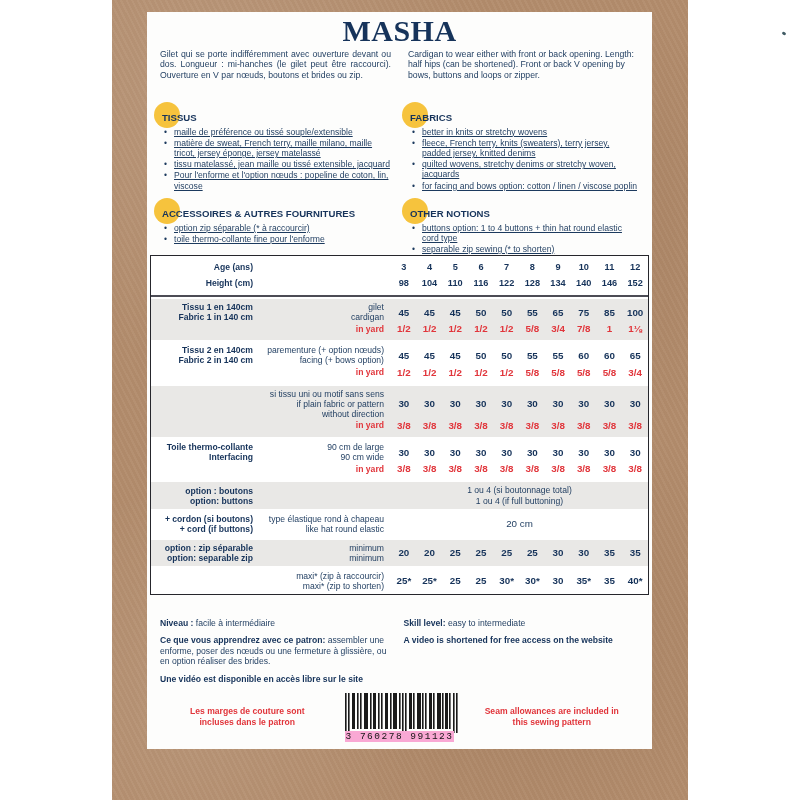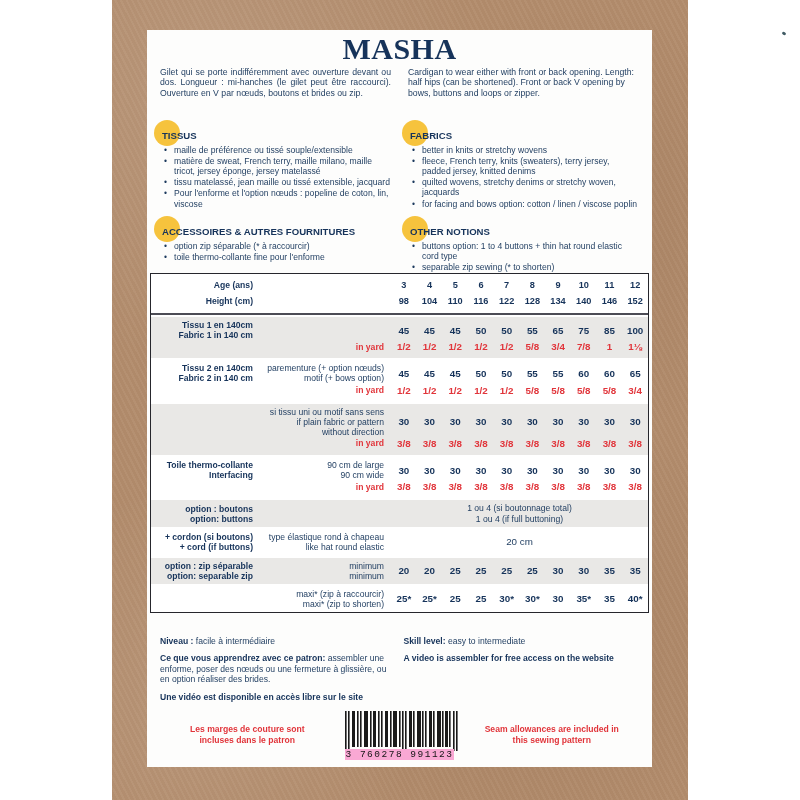--- a/index.html
+++ b/index.html
@@ -10,29 +10,29 @@
     background-image:
       radial-gradient(circle at 18% 12%, rgba(255,255,255,.10), transparent 32%),
       radial-gradient(circle at 80% 28%, rgba(96,62,40,.10), transparent 30%),
       radial-gradient(circle at 35% 55%, rgba(255,255,255,.07), transparent 28%),
       radial-gradient(circle at 70% 78%, rgba(96,62,40,.12), transparent 32%),
       radial-gradient(circle at 15% 88%, rgba(255,255,255,.08), transparent 26%),
       repeating-linear-gradient(63deg, rgba(255,255,255,.035) 0 2px, rgba(110,78,55,.035) 2px 5px);}
   .speck{position:absolute;border-radius:50%;background:#4c4a44;}
   .speck.s1{left:670px;top:32px;width:4px;height:3px;background:#3f5a63;transform:rotate(30deg);}
   
-  .sheet{position:absolute;left:147px;top:30px;width:505px;height:737px;background:#fdfdfc;overflow:hidden;}
+  .sheet{position:absolute;left:147px;top:12px;width:505px;height:737px;background:#fdfdfc;overflow:hidden;}
   .title{font-family:"Liberation Serif","DejaVu Serif",serif;font-weight:bold;font-size:30px;line-height:1.05;
          text-align:center;color:#16335a;margin:3px 0 2px;letter-spacing:.5px;}
   .cols{display:grid;grid-template-columns:1fr 1fr;column-gap:17px;padding:0 13px;}
   .intro{height:46px;}
   .intro p{margin:0;font-size:8.7px;line-height:1.22;}
   .intro .fr{text-align:justify;}
   
-  .sections{display:grid;grid-template-columns:1fr 1fr;column-gap:17px;grid-template-rows:96px auto;padding:0 13px;}
+  .sections{display:grid;grid-template-columns:1fr 1fr;column-gap:17px;grid-template-rows:96px auto;padding:0 13px;text-decoration:underline;}
   .sec{margin-top:8px;}
   .sec-head{position:relative;display:inline-block;font-weight:bold;font-size:9.6px;color:#16335a;padding:9px 0 0 2px;}
   .sec-head::before{content:"";position:absolute;left:-6px;top:-1px;width:26px;height:26px;border-radius:50%;
                     background:#f6c33d;z-index:0;}
   .sec-head span{position:relative;z-index:1;}
   .sec ul{margin:2px 0 0;padding:0;list-style:none;font-size:8.6px;line-height:1.19;}
   .sec li{position:relative;padding-left:14px;margin-top:1px;}
   .sec li::before{content:"\2022";position:absolute;left:4px;top:0;}
   
   .size-table{position:absolute;left:3px;right:3px;top:243px;border:1.5px solid #26262c;background:#fff;font-size:8.6px;}
@@ -162,20 +162,24 @@
             </div>
         </div>
       </div>
 
       <div class="block gray">
         <div class="trow">
           <div class="lbl">
             <div>Tissu 1 en 140cm</div>
             <div>Fabric 1 in 140 cm</div>
           </div>
+          <div class="desc">
+            <div>gilet</div>
+            <div>cardigan</div>
+          </div>
           <div class="vals">
               <div class="val">45</div>
               <div class="val">45</div>
               <div class="val">45</div>
               <div class="val">50</div>
               <div class="val">50</div>
               <div class="val">55</div>
               <div class="val">65</div>
               <div class="val">75</div>
               <div class="val">85</div>
@@ -201,21 +205,21 @@
       </div>
 
       <div class="block">
         <div class="trow">
           <div class="lbl">
             <div>Tissu 2 en 140cm</div>
             <div>Fabric 2 in 140 cm</div>
           </div>
           <div class="desc">
             <div>parementure (+ option nœuds)</div>
-            <div>motif (+ bows option)</div>
+            <div>facing (+ bows option)</div>
           </div>
           <div class="vals">
               <div class="val">45</div>
               <div class="val">45</div>
               <div class="val">45</div>
               <div class="val">50</div>
               <div class="val">50</div>
               <div class="val">55</div>
               <div class="val">55</div>
               <div class="val">60</div>
@@ -398,21 +402,21 @@
     </div>
 
     <div class="bottom">
       <div>
         <p><b>Niveau :</b><span> facile à intermédiaire</span></p>
         <p><b>Ce que vous apprendrez avec ce patron:</b><span> assembler une enforme, poser des nœuds ou une fermeture à glissière, ou en option réaliser des brides.</span></p>
         <p><b>Une vidéo est disponible en accès libre sur le site</b></p>
       </div>
       <div>
         <p><b>Skill level:</b><span> easy to intermediate</span></p>
-        <p><b>A video is assembler for free access on the website</b></p>
+        <p><b>A video is shortened for free access on the website</b></p>
       </div>
     </div>
 
     <div class="footer">
       <div class="rednote">Les marges de couture sont incluses dans le patron</div>
       <div class="barcode">
         <svg width="118" height="40" viewBox="0 0 118 40">
           <g fill="#1a1a1a">
             <rect x="4" y="0" width="1.6" height="40"></rect>
               <rect x="7" y="0" width="1.6" height="40"></rect>

